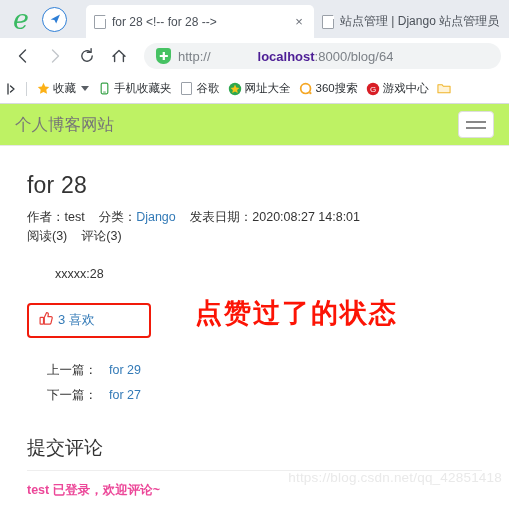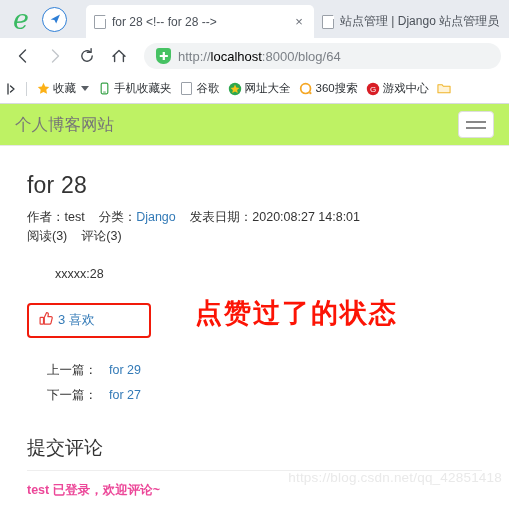--- a/index.html
+++ b/index.html
@@ -80,21 +80,21 @@
   .shield {
     width: 15px; height: 16px; flex: 0 0 15px;
     background: #46c263; position: relative;
     border-radius: 3px 3px 7px 7px;
     display: flex; align-items: center; justify-content: center;
   }
   .shield span { color: #fff; font-size: 11px; line-height: 1; font-weight: bold; }
   .url-text {
     font-size: 13px; color: #7c8187; white-space: nowrap; overflow: hidden;
   }
-  .url-text b { color: #000000; font-weight: 400; }
+  .url-text b { color: #4c1d95; font-weight: 700; padding-left: 47px; }
 
   .bookmarks {
     height: 30px; background: #ffffff; display: flex; align-items: center;
     padding: 0 5px; gap: 4px; border-bottom: 1px solid #d7dade;
     overflow: hidden;
   }
   .bm {
     display: flex; align-items: center; gap: 3px;
     font-size: 11.5px; color: #2c3034; white-space: nowrap;
     padding: 0 2px;

